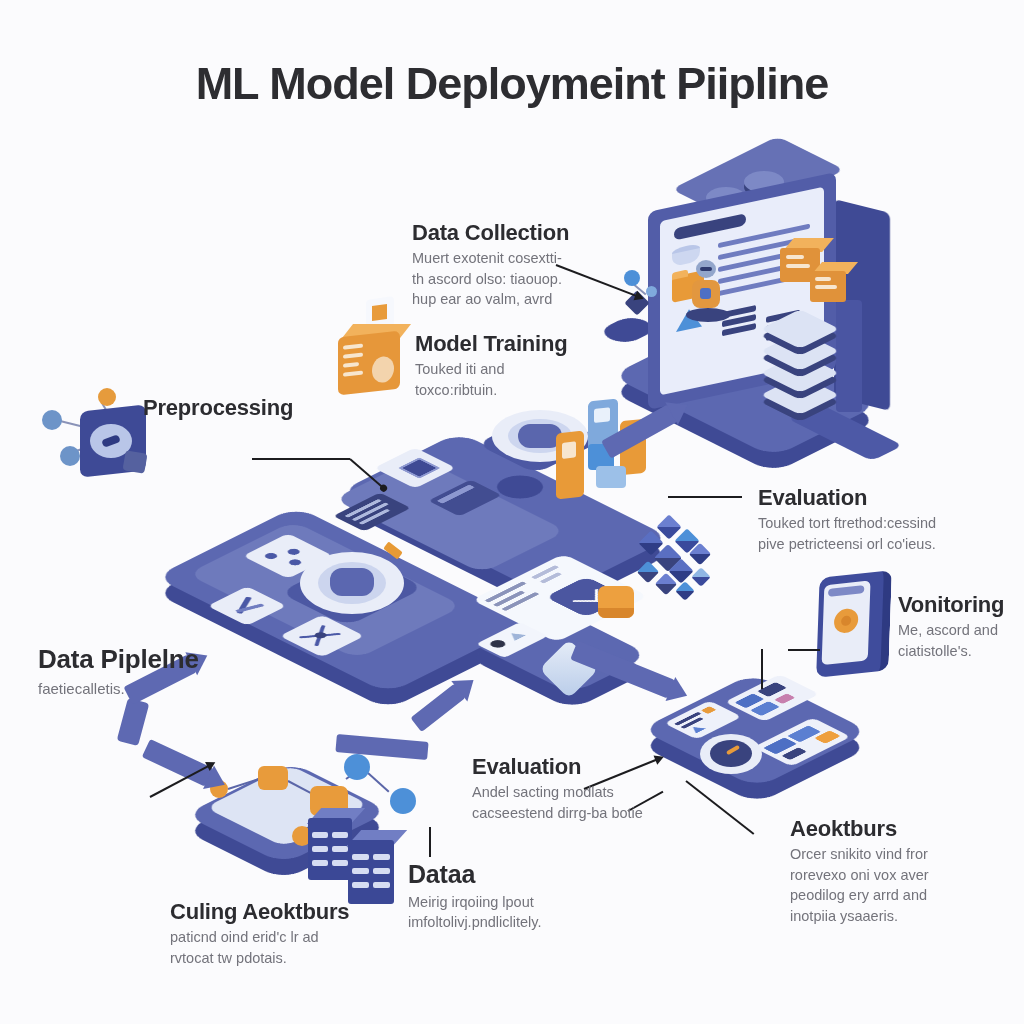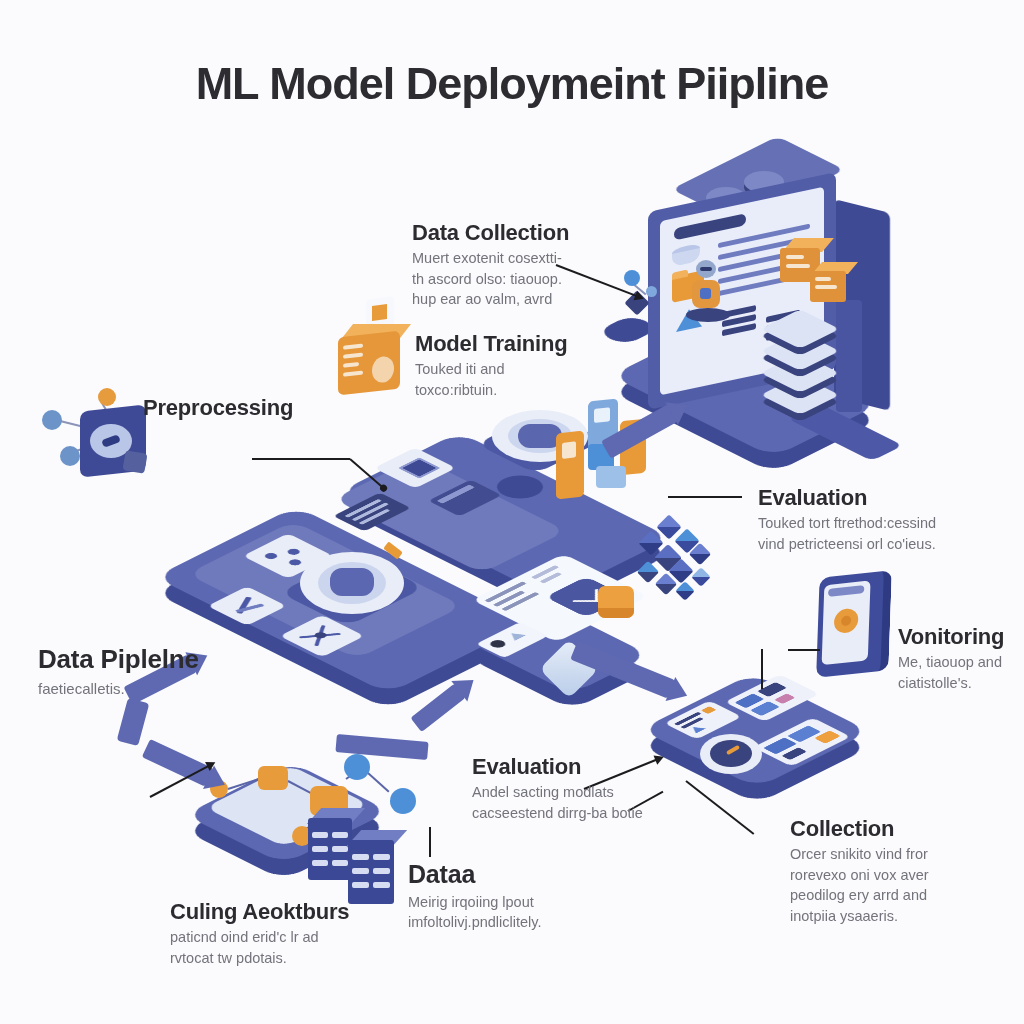--- a/index.html
+++ b/index.html
@@ -353,35 +353,35 @@
   </div>
 
   <div class="lbl" style="left:143px;top:395px;width:240px;">
     <h3>Preprocessing</h3>
   </div>
 
   <div class="lbl" style="left:758px;top:485px;width:240px;">
     <h3>Evaluation</h3>
     <p>
       <span>Touked tort ftrethod:cessind</span>
-      <span>vind petricteensi orl co'ieus.</span>
+      <span>pive petricteensi orl co'ieus.</span>
     </p>
   </div>
 
   <div class="lbl" style="left:38px;top:645px;width:200px;">
     <h3 style="font-size:26px;">Data Piplelne</h3>
     <p style="font-size:15px;">
       <span>faetiecalletis.</span>
     </p>
   </div>
 
-  <div class="lbl" style="left:898px;top:624px;width:122px;">
+  <div class="lbl" style="left:898px;top:592px;width:122px;">
     <h3>Vonitoring</h3>
     <p>
-      <span>Me, tiaouop and</span>
+      <span>Me, ascord and</span>
       <span>ciatistolle's.</span>
     </p>
   </div>
 
   <div class="lbl" style="left:472px;top:754px;width:230px;">
     <h3>Evaluation</h3>
     <p>
       <span>Andel sacting modlats</span>
       <span>cacseestend dirrg-ba botie</span>
     </p>
@@ -389,21 +389,21 @@
 
   <div class="lbl" style="left:408px;top:860px;width:200px;">
     <h3 style="font-size:25px;">Dataa</h3>
     <p>
       <span>Meirig irqoiing lpout</span>
       <span>imfoltolivj.pndliclitely.</span>
     </p>
   </div>
 
   <div class="lbl" style="left:790px;top:816px;width:210px;">
-    <h3>Collection</h3>
+    <h3>Aeoktburs</h3>
     <p>
       <span>Orcer snikito vind fror</span>
       <span>rorevexo oni vox aver</span>
       <span>peodilog ery arrd and</span>
       <span>inotpiia ysaaeris.</span>
     </p>
   </div>
 
   <div class="lbl" style="left:170px;top:899px;width:230px;">
     <h3>Culing Aeoktburs</h3>

